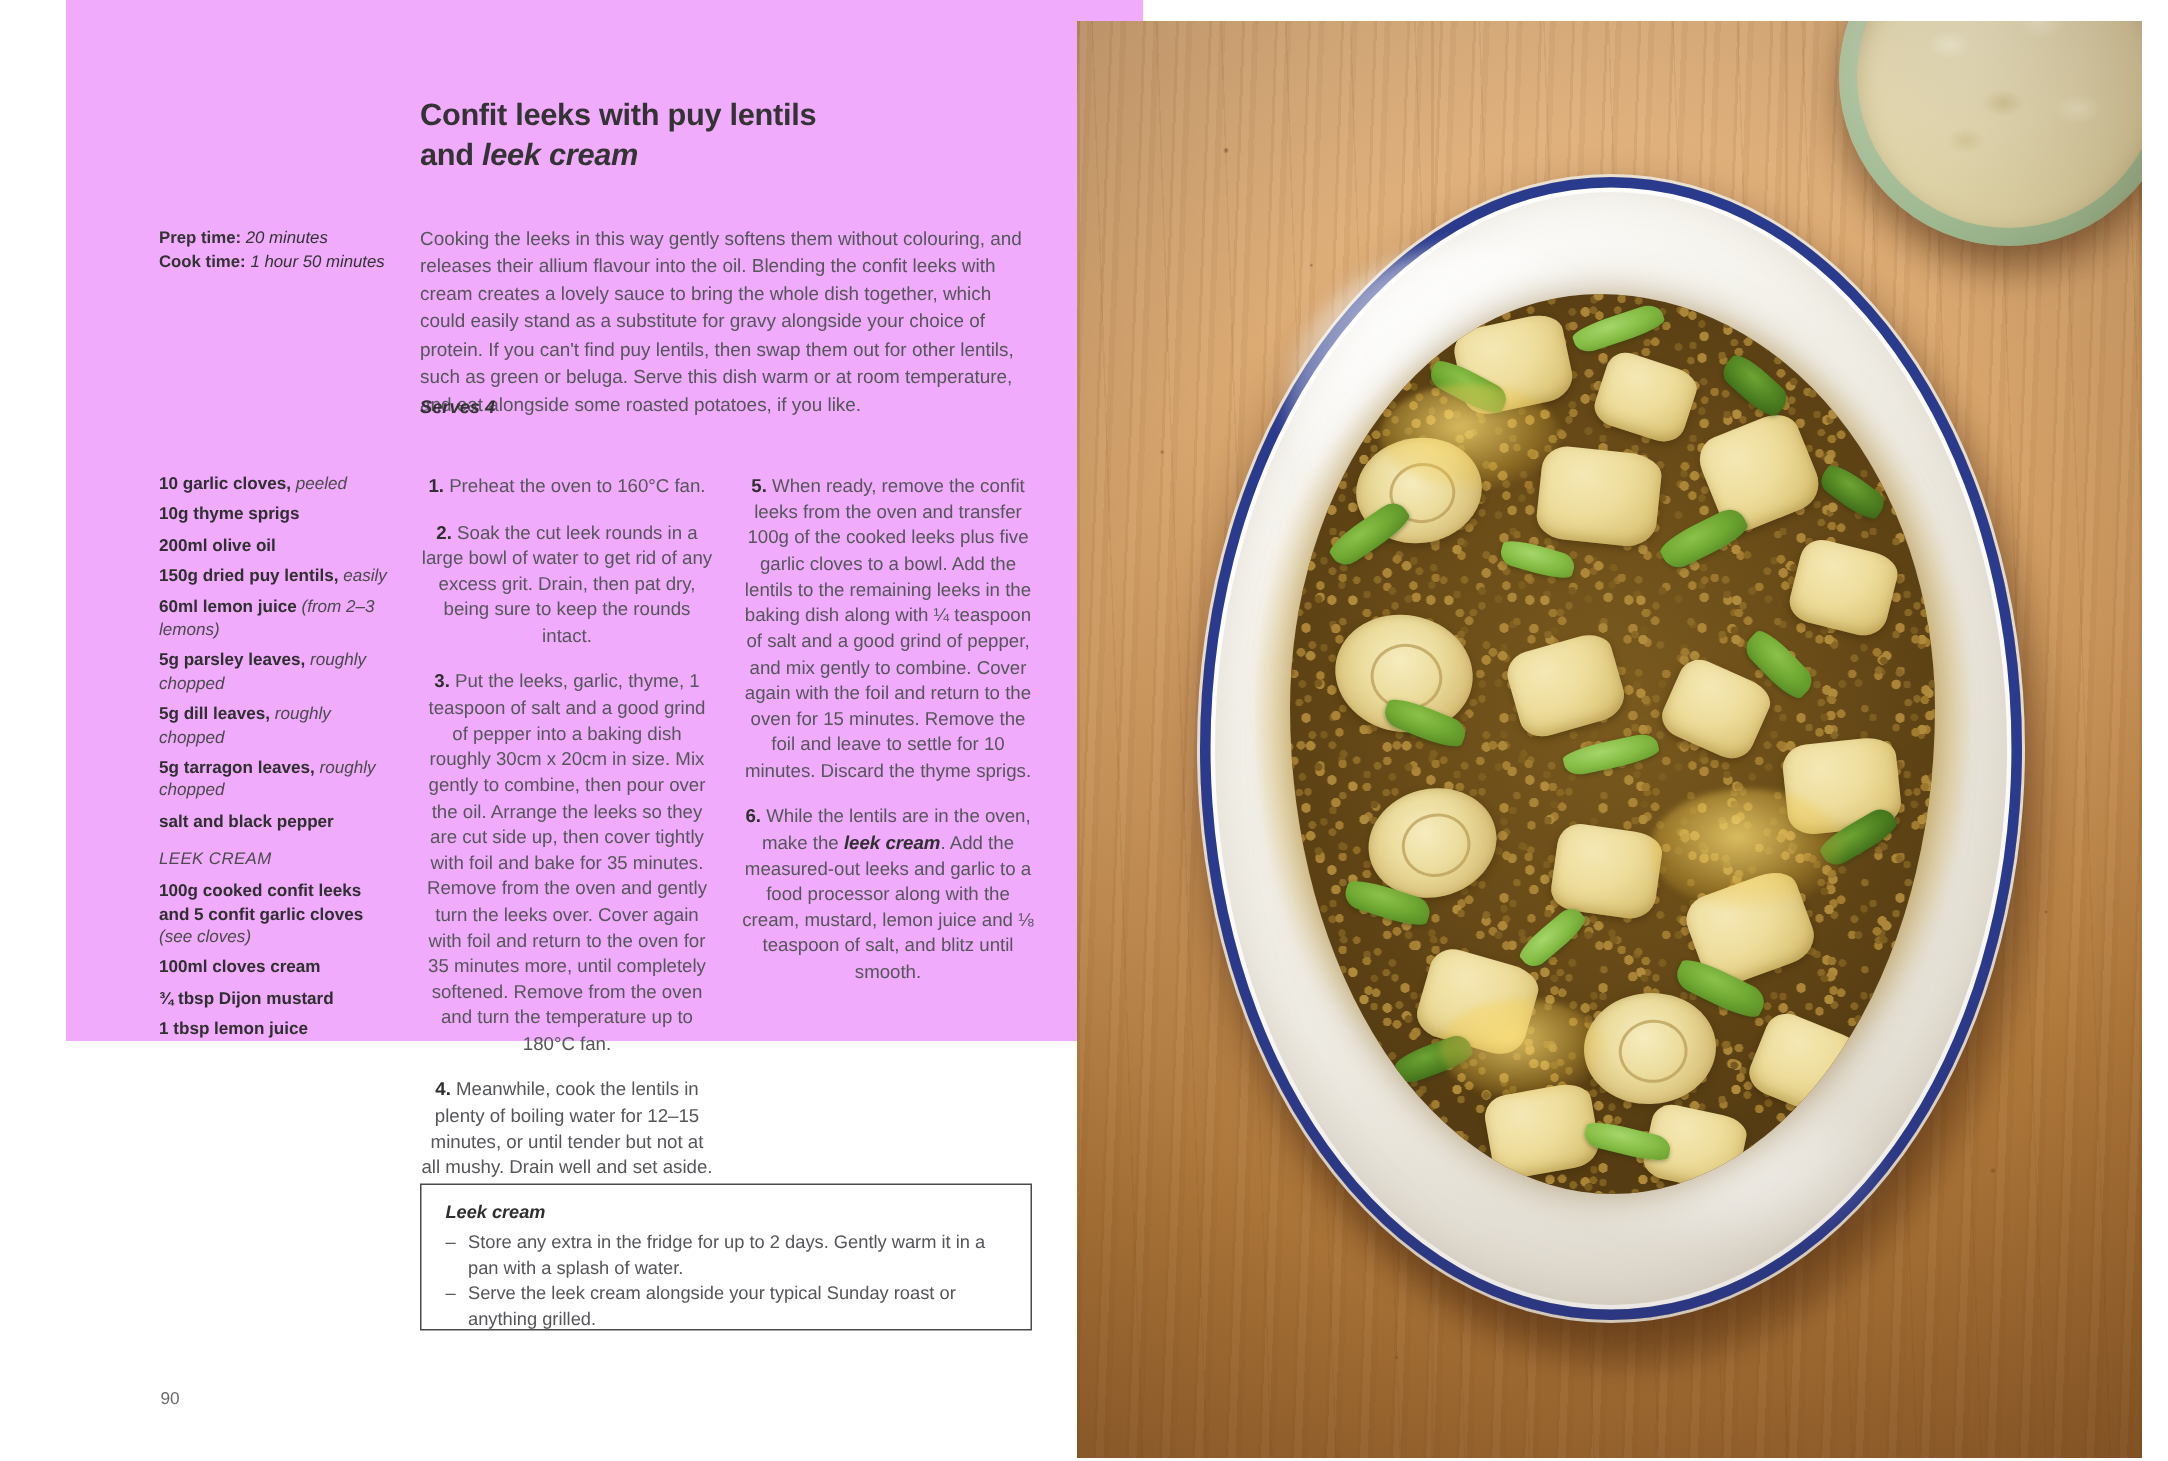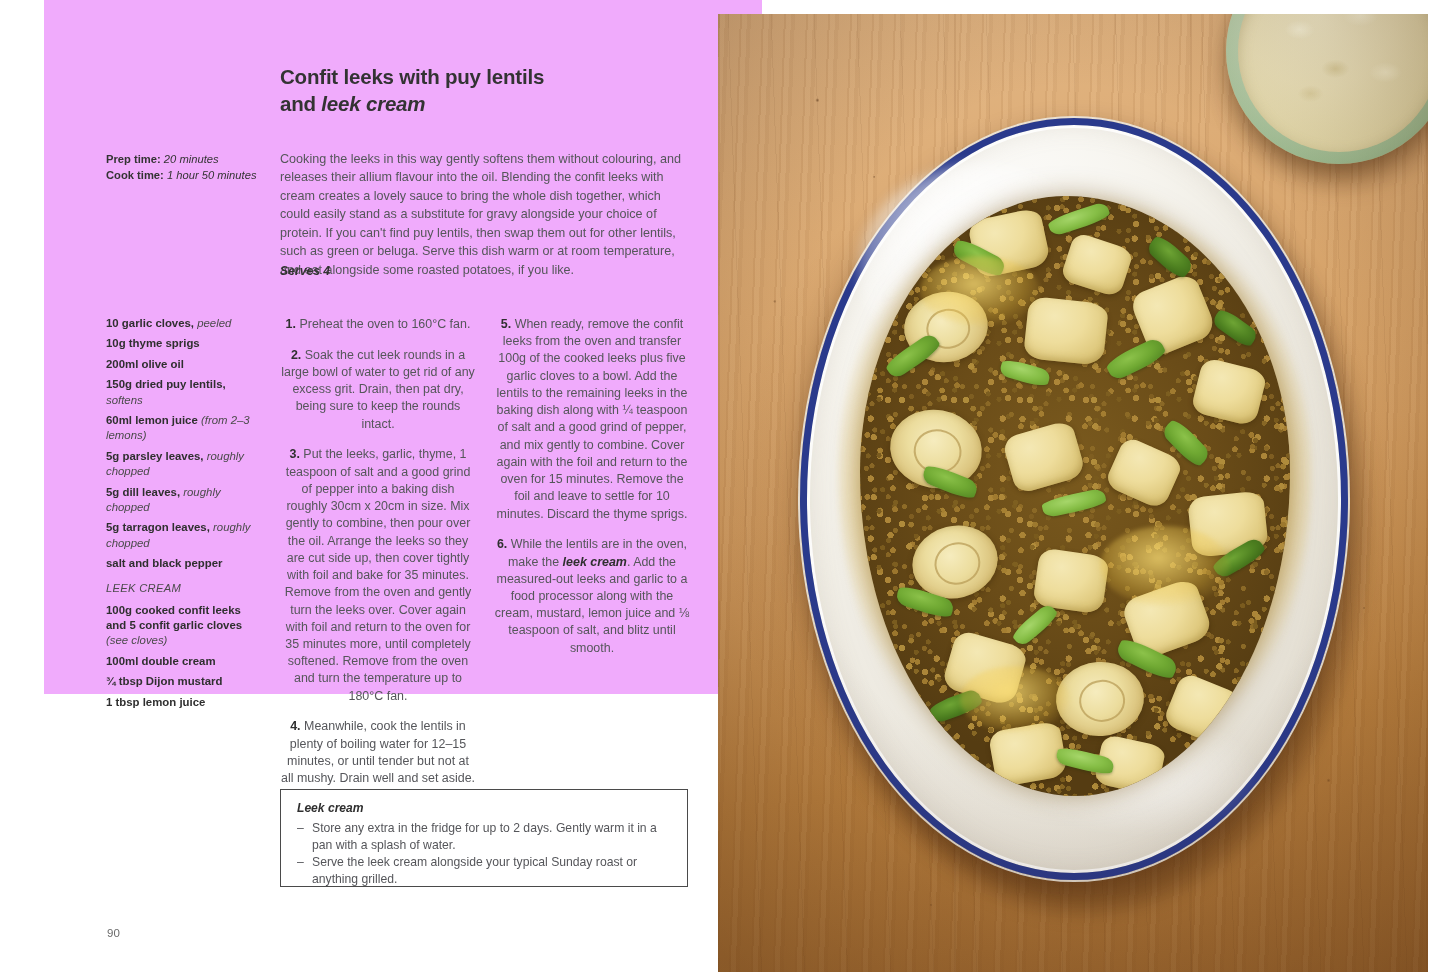--- a/index.html
+++ b/index.html
@@ -437,29 +437,29 @@
       </div>
     </div>
 
     <div class="intro">Cooking the leeks in this way gently softens them without colouring, and releases their allium flavour into the oil. Blending the confit leeks with cream creates a lovely sauce to bring the whole dish together, which could easily stand as a substitute for gravy alongside your choice of protein. If you can't find puy lentils, then swap them out for other lentils, such as green or beluga. Serve this dish warm or at room temperature, and eat alongside some roasted potatoes, if you like.</div>
     <div class="serves">Serves 4</div>
 
     <div class="ingredients" id="ing-root">
         <div class="ing-item"><span class="b">10 garlic cloves,</span><span class="i"> peeled</span></div>
         <div class="ing-item"><span class="b">10g thyme sprigs</span></div>
         <div class="ing-item"><span class="b">200ml olive oil</span></div>
-        <div class="ing-item"><span class="b">150g dried puy lentils,</span><span class="i"> softens</span></div>
+        <div class="ing-item"><span class="b">150g dried puy lentils,</span><span class="i"> easily</span></div>
         <div class="ing-item"><span class="b">60ml lemon juice</span><span class="i"> (from 2–3 lemons)</span></div>
         <div class="ing-item"><span class="b">5g parsley leaves,</span><span class="i"> roughly chopped</span></div>
         <div class="ing-item"><span class="b">5g dill leaves,</span><span class="i"> roughly chopped</span></div>
         <div class="ing-item"><span class="b">5g tarragon leaves,</span><span class="i"> roughly chopped</span></div>
         <div class="ing-item"><span class="b">salt and black pepper</span></div>
         <div class="ing-sub-head">LEEK CREAM</div>
         <div class="ing-item"><span class="b">100g cooked confit leeks and 5 confit garlic cloves</span><span class="i"> (see cloves)</span></div>
-        <div class="ing-item"><span class="b">100ml double cream</span></div>
+        <div class="ing-item"><span class="b">100ml cloves cream</span></div>
         <div class="ing-item"><span class="b">¾ tbsp Dijon mustard</span></div>
         <div class="ing-item"><span class="b">1 tbsp lemon juice</span></div>
       </div>
 
     <div class="method-col col1" id="m1">
         <div class="step"><span class="num">1.</span><span> Preheat the oven to 160°C fan.</span></div>
         <div class="step"><span class="num">2.</span><span> Soak the cut leek rounds in a large bowl of water to get rid of any excess grit. Drain, then pat dry, being sure to keep the rounds intact.</span></div>
         <div class="step"><span class="num">3.</span><span> Put the leeks, garlic, thyme, 1 teaspoon of salt and a good grind of pepper into a baking dish roughly 30cm x 20cm in size. Mix gently to combine, then pour over the oil. Arrange the leeks so they are cut side up, then cover tightly with foil and bake for 35 minutes. Remove from the oven and gently turn the leeks over. Cover again with foil and return to the oven for 35 minutes more, until completely softened. Remove from the oven and turn the temperature up to 180°C fan.</span></div>
         <div class="step"><span class="num">4.</span><span> Meanwhile, cook the lentils in plenty of boiling water for 12–15 minutes, or until tender but not at all mushy. Drain well and set aside.</span></div>
       </div>

